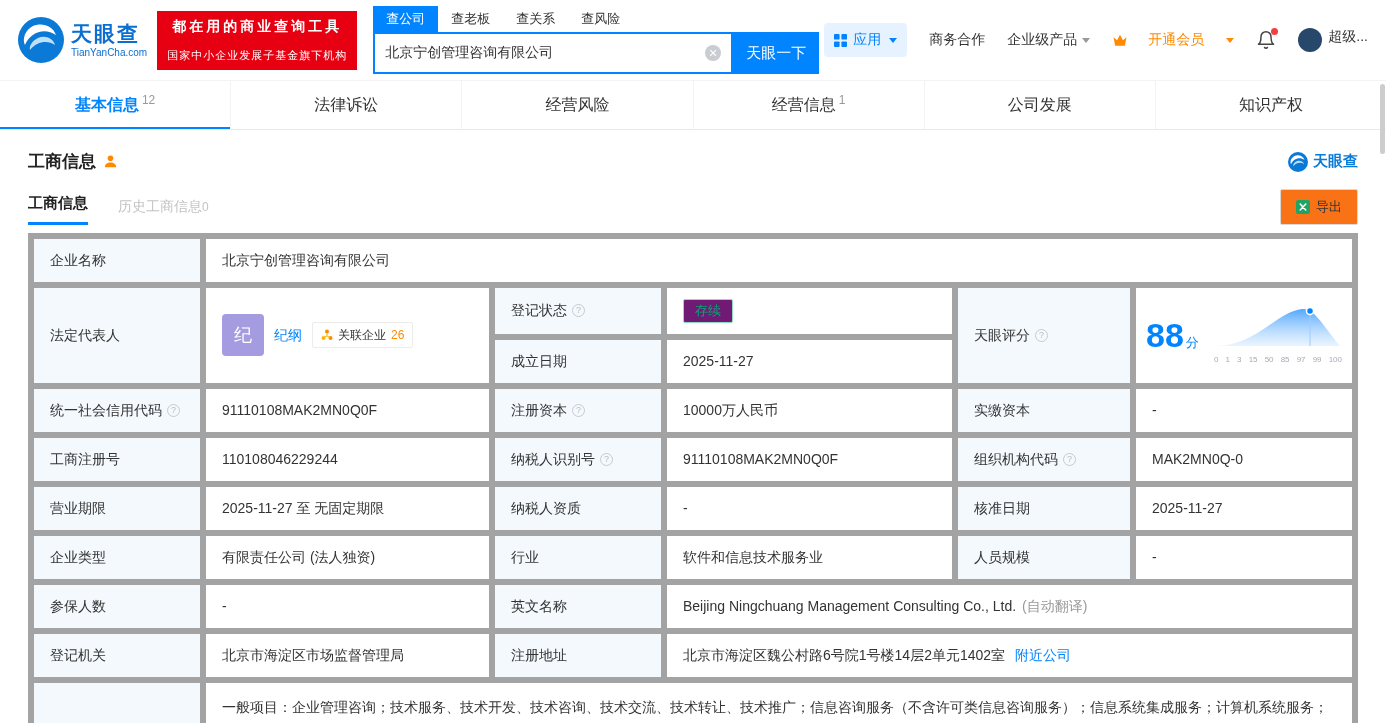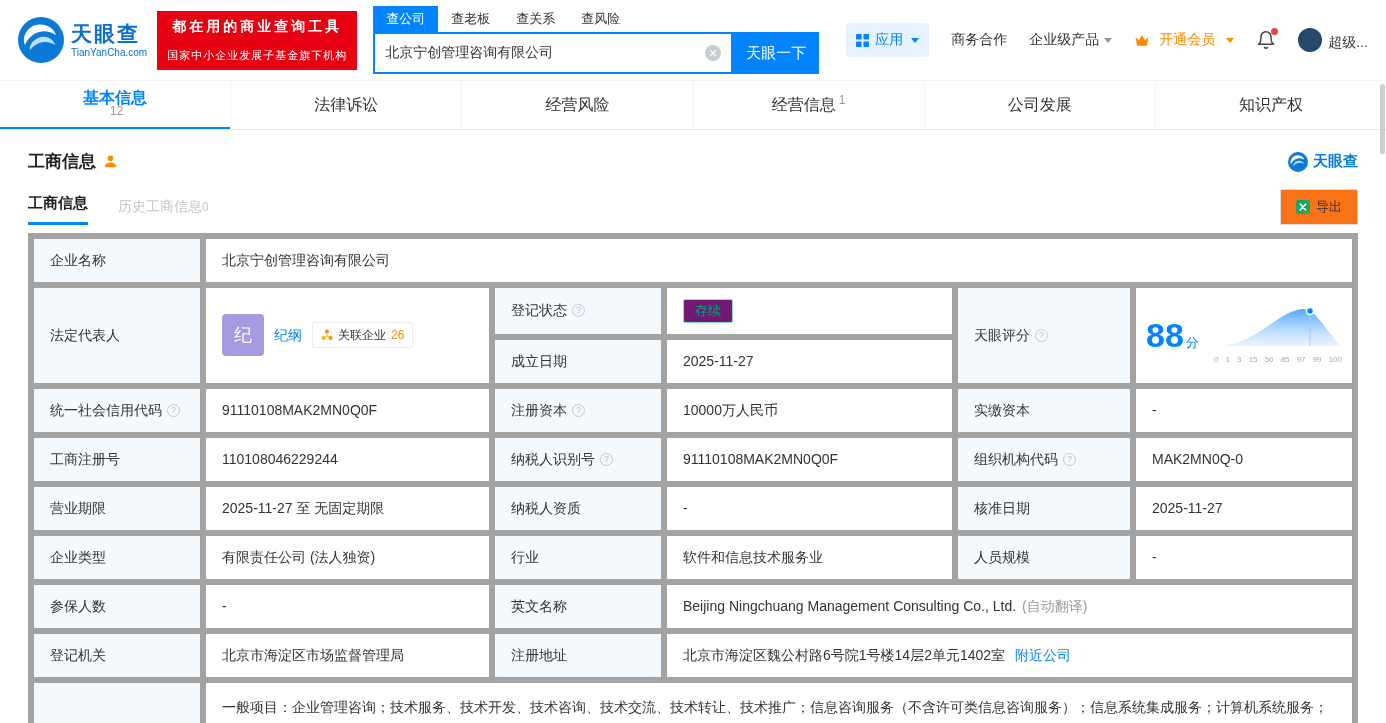--- a/index.html
+++ b/index.html
@@ -25,31 +25,31 @@
   .search-input { width:360px; height:42px; border:2px solid #0084ff; display:flex; align-items:center; padding:0 10px; background:#fff; }
   .search-input input { border:none; outline:none; flex:1; font-size:14px; color:#333; background:transparent; font-family:inherit; }
   .clear-btn { width:16px; height:16px; border-radius:50%; background:#c9ccd1; color:#fff; font-size:11px; line-height:16px; text-align:center; cursor:pointer; }
   .search-btn { width:86px; height:42px; background:#0084ff; color:#fff; font-size:15px; border:none; cursor:pointer; font-family:inherit; }
 
   .top-right { margin-left:auto; display:flex; align-items:center; gap:22px; font-size:14px; white-space:nowrap; }
   .apps-chip { display:flex; align-items:center; gap:6px; background:#e6f2ff; color:#0084ff; padding:8px 10px; border-radius:4px; cursor:pointer; }
   .caret-down { width:0; height:0; border-left:4px solid transparent; border-right:4px solid transparent; border-top:5px solid currentColor; display:inline-block; margin-left:2px; }
   .nav-item { color:#333; cursor:pointer; display:flex; align-items:center; gap:3px; }
   .nav-item .caret-down { color:#999; }
-  .vip-link { color:#ff8a00; display:flex; align-items:center; gap:9px; cursor:pointer; }
+  .vip-link { color:#ff8a00; display:flex; align-items:center; gap:20px; cursor:pointer; }
   .bell-wrap { position:relative; cursor:pointer; display:flex; }
   .bell-dot { position:absolute; top:-2px; right:-2px; width:7px; height:7px; background:#f53f3f; border-radius:50%; }
-  .user { display:flex; align-items:flex-end; gap:6px; cursor:pointer; }
+  .user { display:flex; align-items:flex-start; gap:6px; cursor:pointer; }
   .user-avatar { width:24px; height:24px; border-radius:50%; background:#27476b; }
 
   
   .main-tabs { display:flex; height:50px; border-top:1px solid #f3f3f3; border-bottom:1px solid #e9e9e9; }
   .tab { flex:1; display:flex; align-items:center; justify-content:center; font-size:16px; cursor:pointer; position:relative; border-right:1px solid #f3f3f3; color:#333; }
   .tab:last-child { border-right:none; }
-  .tab.active { color:#0084ff; font-weight:bold; box-shadow:inset 0 -2px 0 #0084ff;flex-direction:column; }
+  .tab.active { color:#0084ff; font-weight:bold; box-shadow:inset 0 -2px 0 #0084ff; }
   .tab-count { font-size:12px; color:#999; margin-left:3px; position:relative; top:-5px; font-weight:normal; }
   .tab.history { color:#b9873b; }
   .tab-inner { position:relative; display:flex; align-items:center; }
   .vip-badge { position:absolute; top:-15px; right:-10px; background:linear-gradient(90deg,#ffb400,#ff8a00); color:#fff; font-size:9px; font-style:italic; font-weight:bold; padding:1px 7px; border-radius:8px 8px 8px 0; }
 
   .q { display:inline-block; width:13px; height:13px; border:1px solid #c6cbd4; border-radius:50%; color:#b7bdc8; font-size:9px; line-height:11px; text-align:center; margin-left:5px; vertical-align:1px; cursor:pointer; flex:none; }
 
   
   .section-head { display:flex; align-items:center; justify-content:space-between; margin:20px 28px 0; }
   .sec-title { display:flex; align-items:center; gap:7px; font-size:17px; font-weight:bold; color:#222; }

